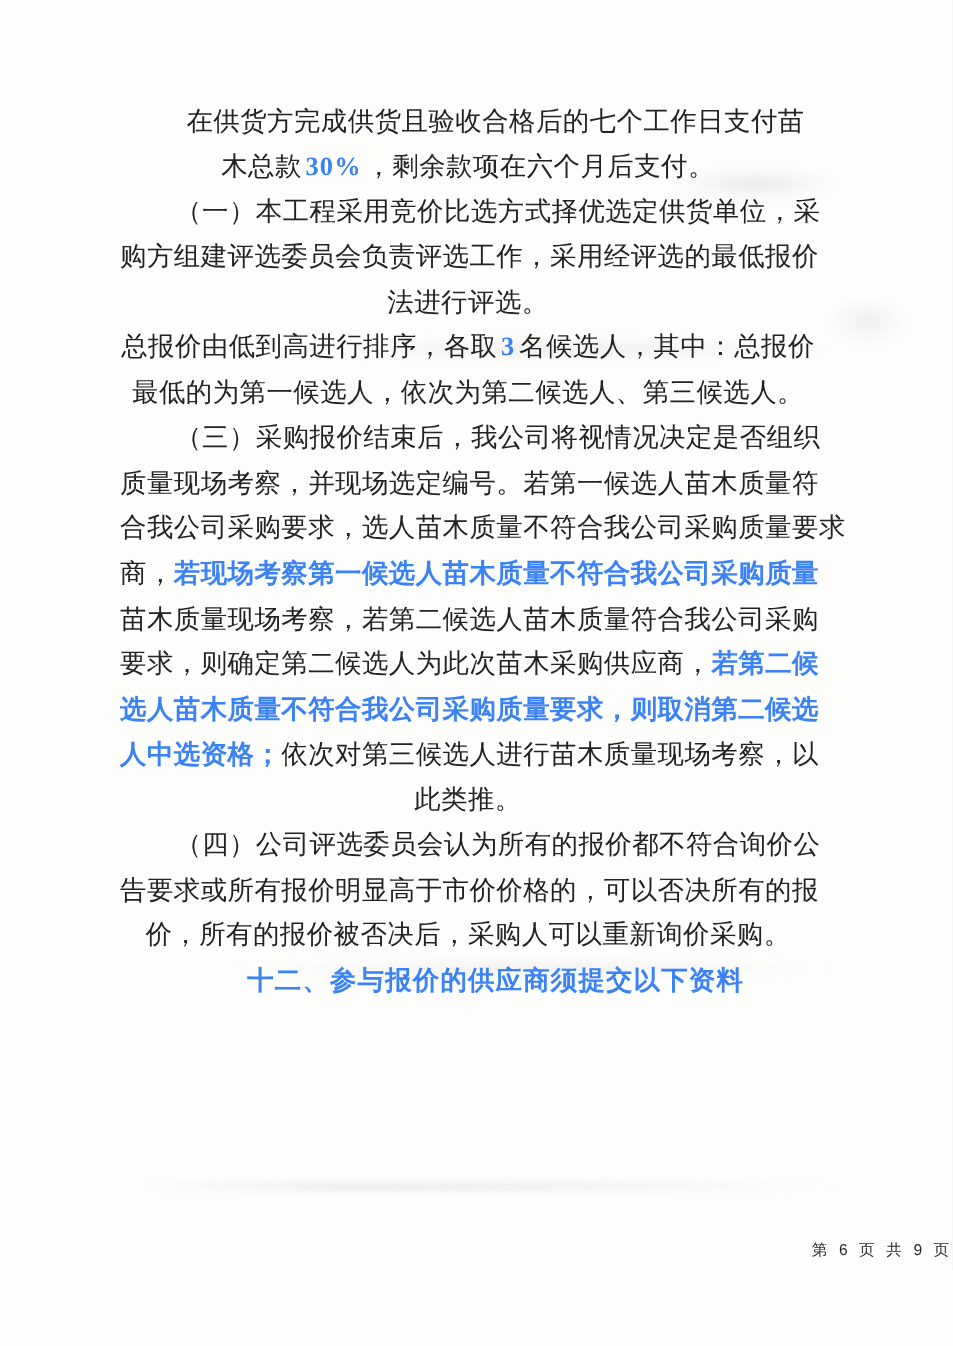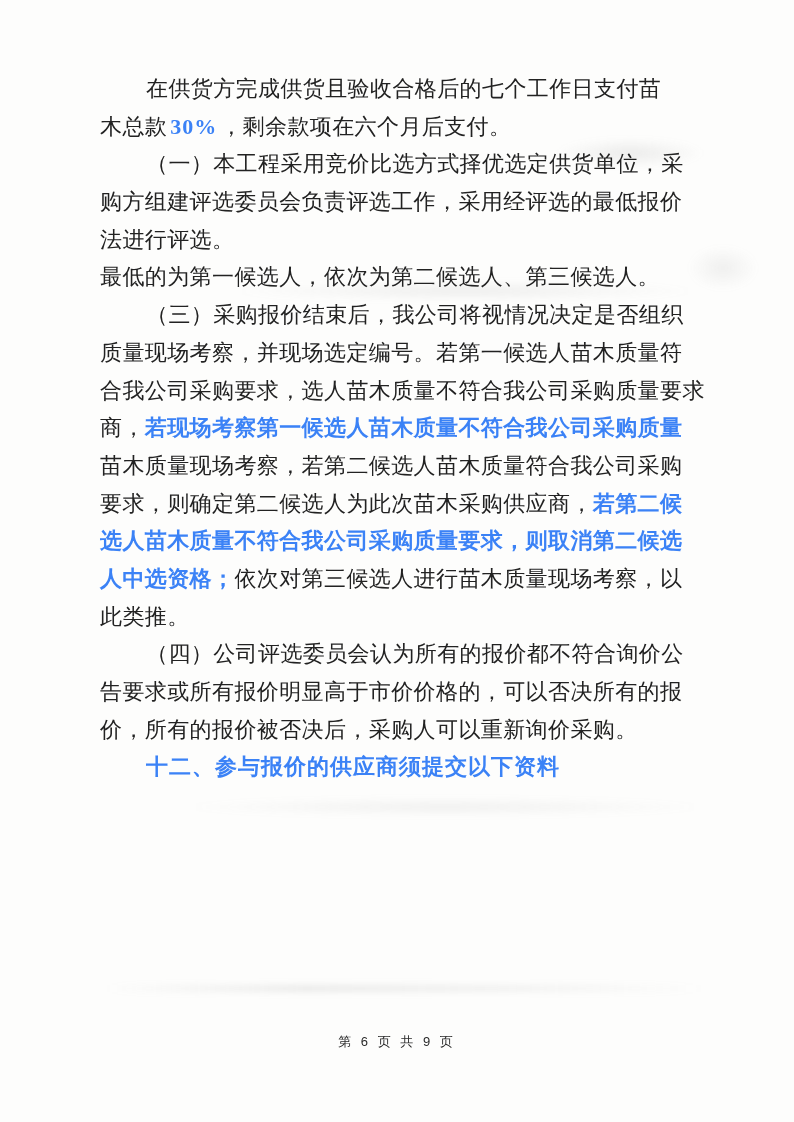--- a/index.html
+++ b/index.html
@@ -7,22 +7,23 @@
     position:relative;
     width:794px;height:1122px;
     margin:0 auto;
     background:#fdfdfc;
     overflow:hidden;
     font-family:"Liberation Serif", serif;
     color:#1f1f1f;
   }
   .content{
     position:absolute;
-    left:100px;top:70px;
+    left:100px;top:82px;
     width:580px;
+    text-align:center;
   }
   .line{
     font-size:22px;
     line-height:37.7px;
     height:37.7px;
     white-space:nowrap;
     letter-spacing:0.4px;
     color:#222;
   }
   .line.indent{ text-indent:46px; }
@@ -36,21 +37,21 @@
   .seg.num{
     font-family:"Liberation Serif", serif;
     font-weight:700;
     padding:0 3px;
     letter-spacing:1px;
   }
   .footer{
     position:absolute;
     left:0;right:0;
     top:1033px;
-    text-align:center;
+    text-align:right;
     font-size:13px;
     letter-spacing:3px;
     color:#2a2a2a;
     font-family:"Liberation Sans", sans-serif;
   }
   
   .artifact{
     position:absolute;
     pointer-events:none;
     filter:blur(3px);
@@ -75,20 +76,21 @@
   <div class="artifact a3"></div>
   <div class="artifact a4"></div>
   <div class="artifact a5"></div>
 
   <div class="content" id="doc-content">
       <div class="line indent"><span class="seg">在供货方完成供货且验收合格后的七个工作日支付苗</span></div>
       <div class="line"><span class="seg">木总款</span><span class="seg bold num">30%</span><span class="seg">，剩余款项在六个月后支付。</span></div>
       <div class="line indent"><span class="seg">（一）本工程采用竞价比选方式择优选定供货单位，采</span></div>
       <div class="line"><span class="seg">购方组建评选委员会负责评选工作，采用经评选的最低报价</span></div>
       <div class="line"><span class="seg">法进行评选。</span></div>
+      <div class="line"><span class="seg">总报价由低到高进行排序，各取</span><span class="seg bold num">3</span><span class="seg">名候选人，其中：总报价</span></div>
       <div class="line"><span class="seg">最低的为第一候选人，依次为第二候选人、第三候选人。</span></div>
       <div class="line indent"><span class="seg">（三）采购报价结束后，我公司将视情况决定是否组织</span></div>
       <div class="line"><span class="seg">质量现场考察，并现场选定编号。若第一候选人苗木质量符</span></div>
       <div class="line"><span class="seg">合我公司采购要求，选人苗木质量不符合我公司采购质量要求</span></div>
       <div class="line"><span class="seg">商，</span><span class="seg bold">若现场考察第一候选人苗木质量不符合我公司采购质量</span></div>
       <div class="line"><span class="seg">苗木质量现场考察，若第二候选人苗木质量符合我公司采购</span></div>
       <div class="line"><span class="seg">要求，则确定第二候选人为此次苗木采购供应商，</span><span class="seg bold">若第二候</span></div>
       <div class="line"><span class="seg bold">选人苗木质量不符合我公司采购质量要求，则取消第二候选</span></div>
       <div class="line"><span class="seg bold">人中选资格；</span><span class="seg">依次对第三候选人进行苗木质量现场考察，以</span></div>
       <div class="line"><span class="seg">此类推。</span></div>

